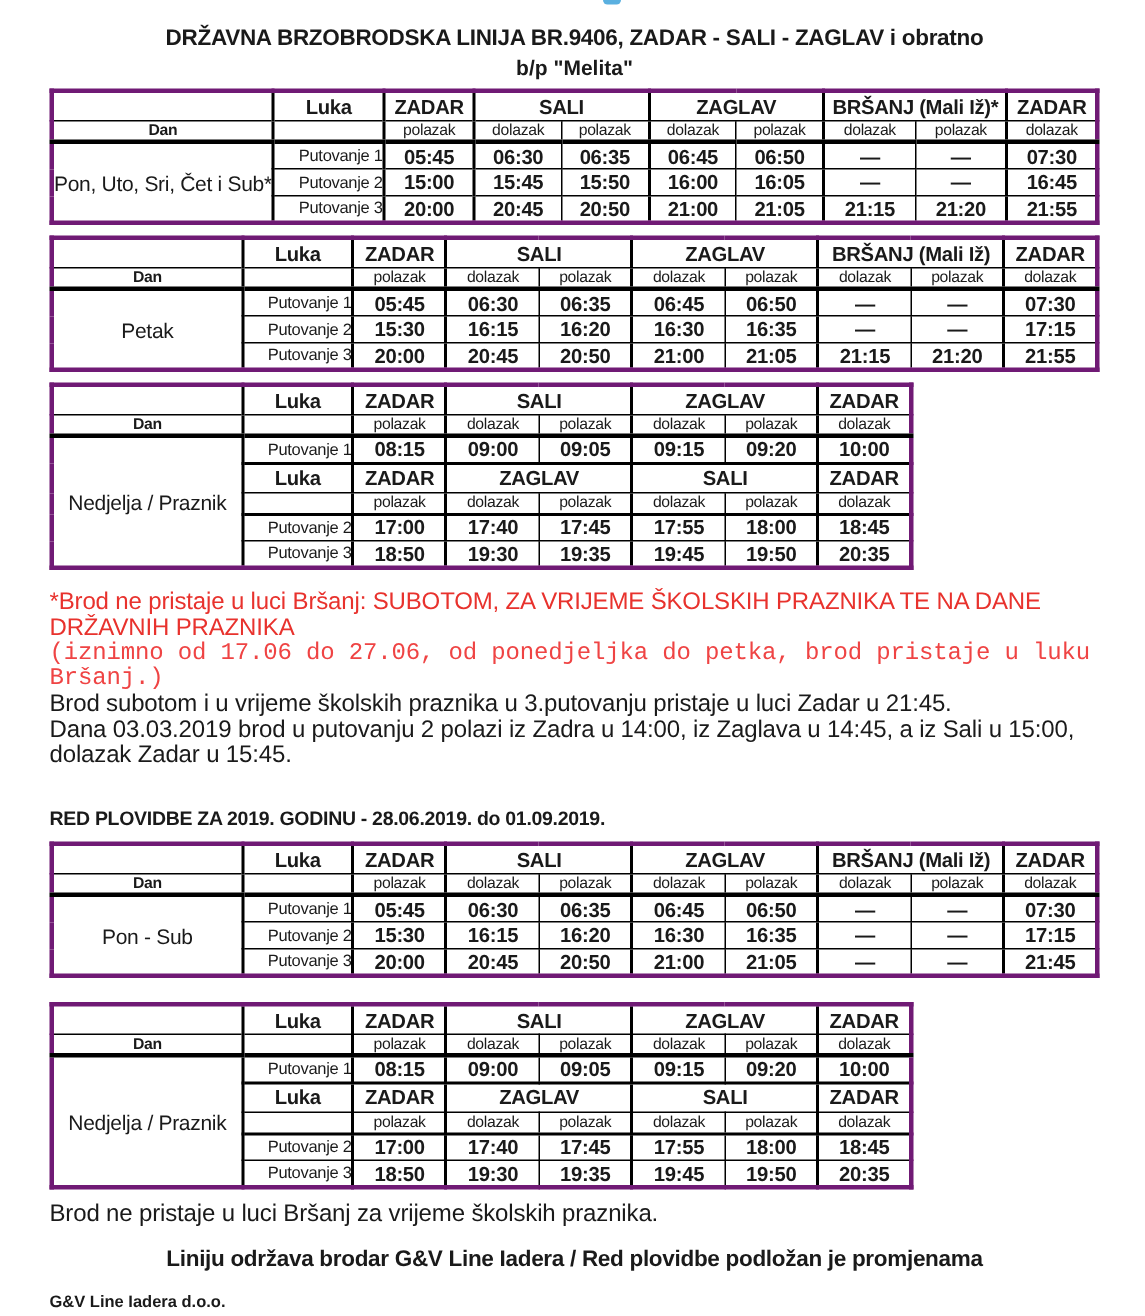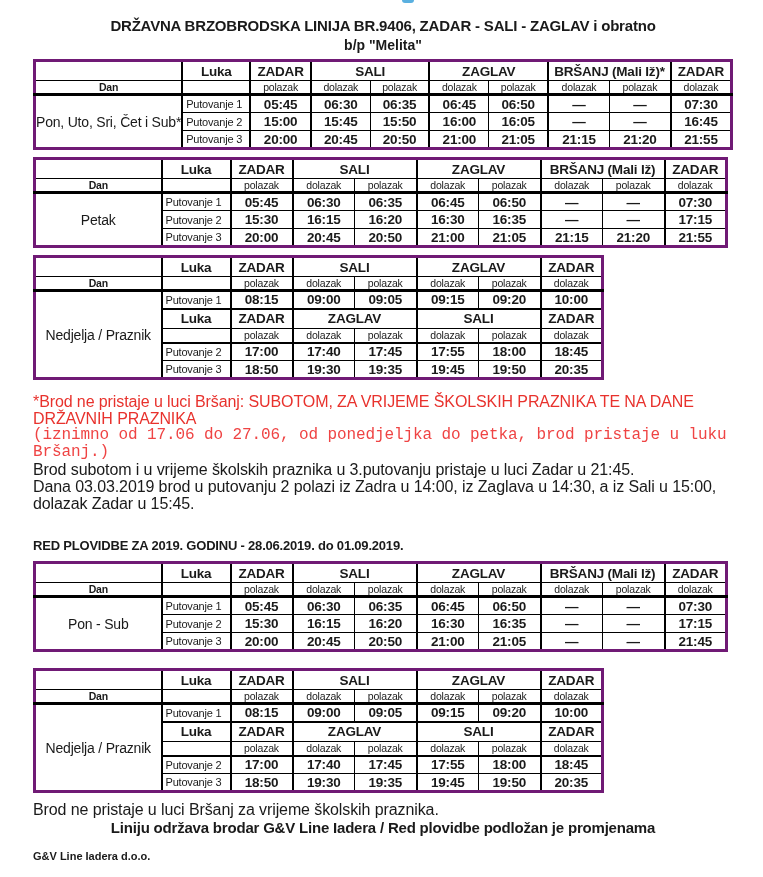--- a/index.html
+++ b/index.html
@@ -26,30 +26,30 @@
   .tbl td.ge { border-right-width:2px; }
   tr.subhead td { border-bottom-width:3px;margin-left:16px; }
   tr.inner-head td { border-top-width:2px; }
   tr.inner-sub td { border-bottom-width:2px; }
   tr.r-head { height:20px; }
   tr.r-sub  { height:14px; }
   tr.r-data { height:18px; }
   .tbl td.port, .tbl td.luka { font-weight:bold; font-size:13.5px; }
   .tbl td.collbl { font-size:10.5px; }
   .tbl td.danlbl { font-size:10.5px; font-weight:bold; }
-  .tbl td.trip { font-size:11px; text-align:left; padding-left:3px;margin-left:48px; }
+  .tbl td.trip { font-size:11px; text-align:left; padding-left:16px;margin-left:48px; }
   .tbl td.time { font-weight:bold; font-size:13.5px; }
   .tbl td.day  { font-size:14px; }
 
   .notes { margin-top:13px; }
   [data-notes="1"] { margin-top:8px; }
   .note { font-size:16px; line-height:17px; letter-spacing:-0.1px; }
 
   .season2 { margin-top:26px; }
-  .footer-bold { text-align:center; font-weight:bold; font-size:15px; margin-top:1px; letter-spacing:-0.2px; }
+  .footer-bold { text-align:center; font-weight:bold; font-size:15px; margin-top:13px; letter-spacing:-0.2px; }
   .footer-company { font-weight:bold; font-size:11px; margin-top:14px; }
 </style>
 </head>
 <body>
 
 <div class="page">
   <div class="logo-sliver" style="background: rgb(90, 176, 224);"></div>
 
   <div class="title">DRŽAVNA BRZOBRODSKA LINIJA BR.9406, ZADAR - SALI - ZAGLAV i obratno</div>
   <div class="title-sub">b/p  "Melita"</div>
@@ -272,21 +272,21 @@
               <td class="time ge">19:50</td>
               <td class="time ge">20:35</td>
             </tr>
           </tbody>
         </table>
       </div>
     <div class="notes" data-notes="0">
         <div class="note" style="color: rgb(232, 50, 45);">*Brod ne pristaje u luci Bršanj: SUBOTOM, ZA VRIJEME ŠKOLSKIH PRAZNIKA TE NA DANE DRŽAVNIH PRAZNIKA</div>
         <div class="note" style="color: #ef4444; font-family: Liberation Mono, monospace;">(iznimno od 17.06 do 27.06, od ponedjeljka do petka, brod pristaje u luku Bršanj.)</div>
         <div class="note">Brod subotom i u vrijeme školskih praznika u 3.putovanju pristaje u luci Zadar u 21:45.</div>
-        <div class="note">Dana 03.03.2019 brod u putovanju 2 polazi iz Zadra u 14:00, iz Zaglava u 14:30, a iz Sali u 15:00, dolazak Zadar u 15:45.</div>
+        <div class="note">Dana 03.03.2019 brod u putovanju 2 polazi iz Zadra u 14:00, iz Zaglava u 14:45, a iz Sali u 15:00, dolazak Zadar u 15:45.</div>
       </div>
   </section>
 
   <section class="season2">
     <div class="season-heading">RED PLOVIDBE ZA 2019. GODINU - 28.06.2019. do 01.09.2019.</div>
     <div class="tables" data-tables="1">
         <table class="tbl">
           <colgroup>
             <col style="width: 127px;">
             <col style="width: 69px;">

